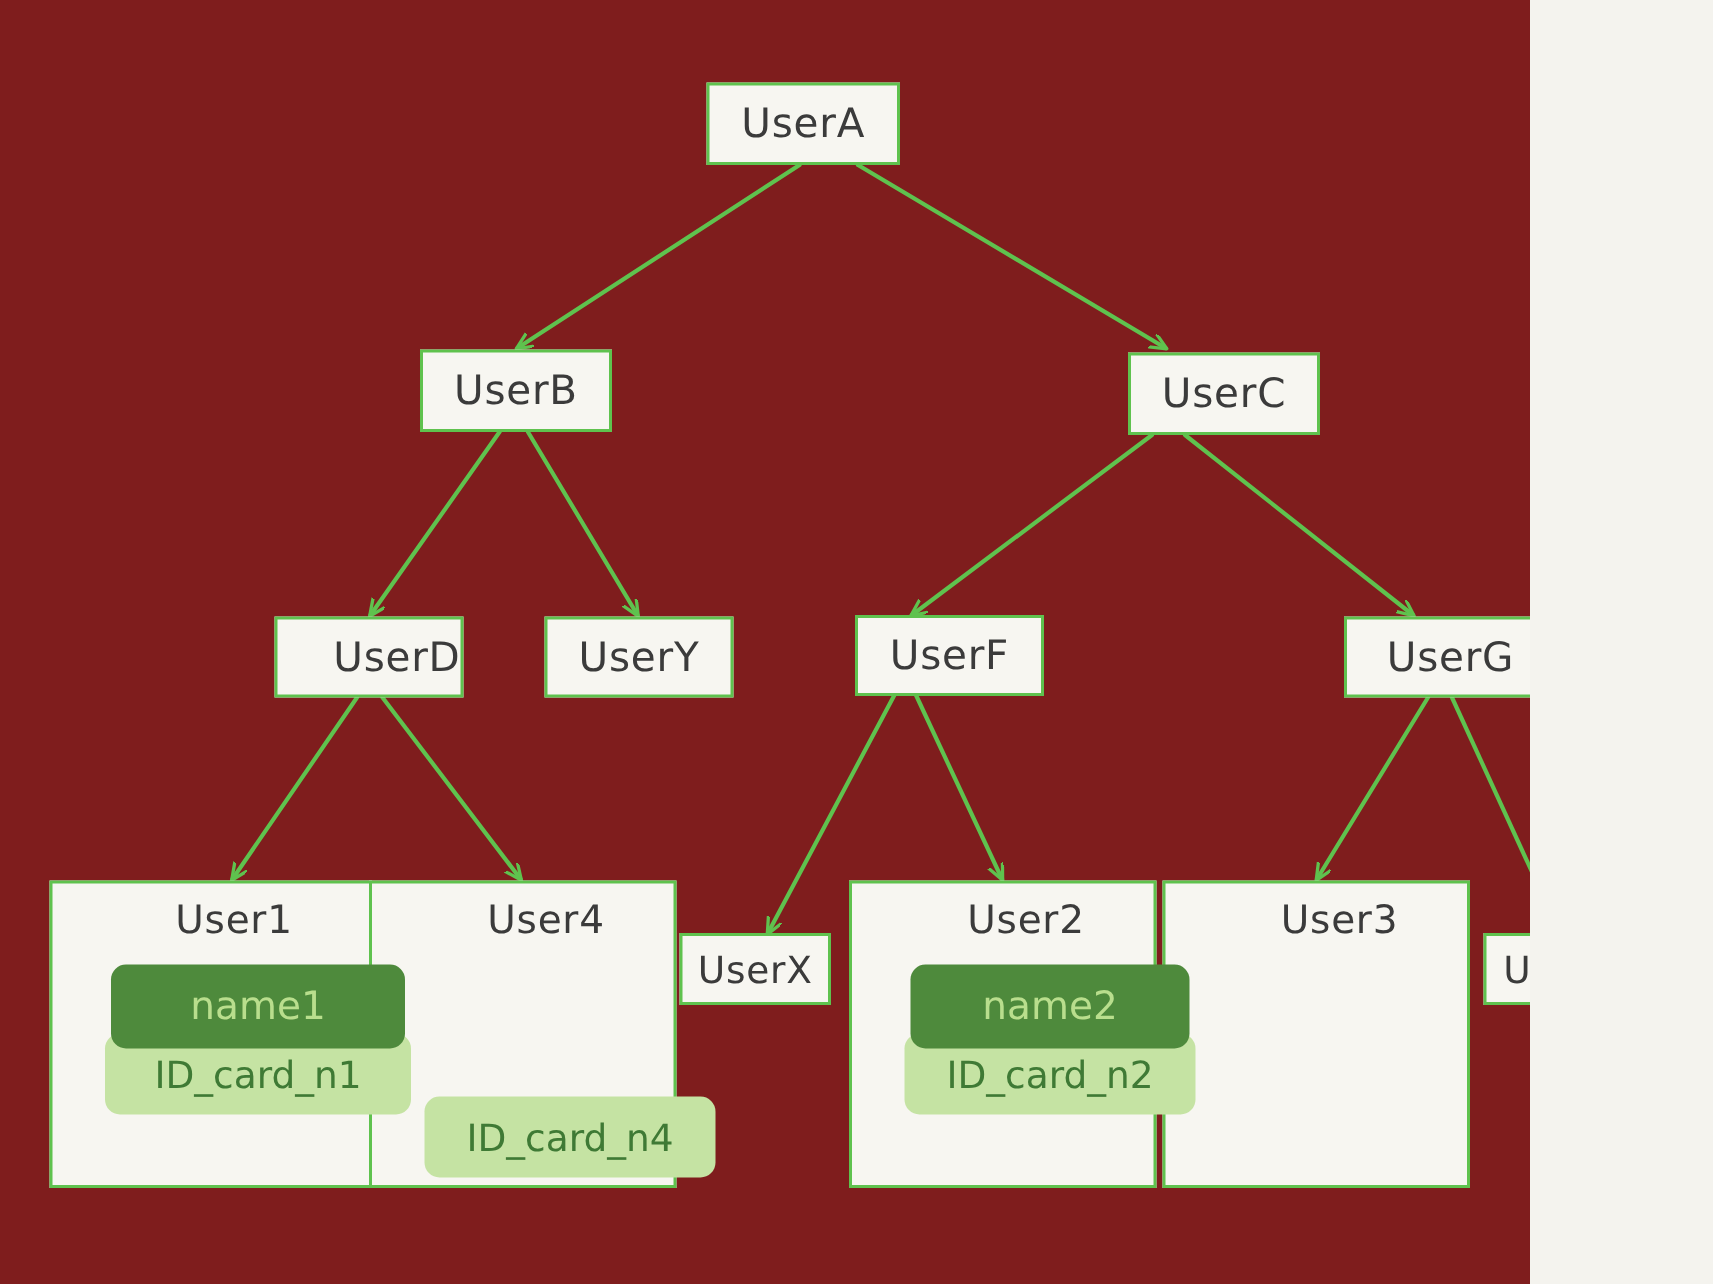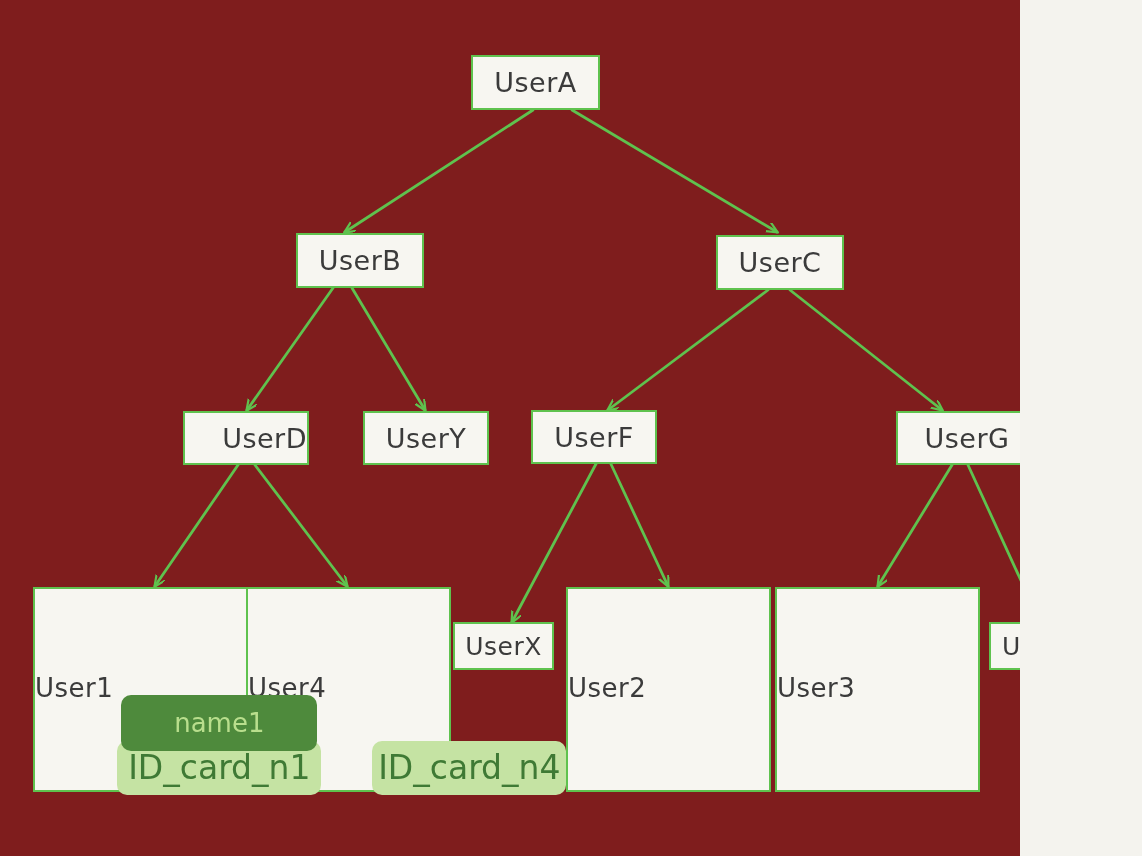--- a/index.html
+++ b/index.html
@@ -42,22 +42,24 @@
   .node-sm {
     font-size: 25px;
   }
   
   .card {
     position: absolute;
     box-sizing: border-box;
     border: 2.5px solid #5fc24e;
     background: #f7f6f1;
     display: flex;
+    flex-direction: column;
     align-items: center;
     padding-top: 10px;
+    padding-left: 31px;
   }
   .card-title {
     color: #3b3b3b;
     font-size: 26px;
     letter-spacing: 0.5px;
     margin-bottom: 14px;
     white-space: nowrap;
   }
   .pill-stack {
     position: relative;
@@ -81,21 +83,21 @@
     color: #b9de8d;
     font-size: 26px;
     z-index: 2;
   }
   .pill-id {
     left: 4px;
     top: 46px;
     height: 54px;
     background: #c5e3a3;
     color: #3f7a35;
-    font-size: 33px;
+    font-size: 25px;
     z-index: 1;
   }
 </style>
 </head>
 <body>
 
 <div id="canvas">
 
   <svg id="edges" viewBox="0 0 1142 856" xmlns="http://www.w3.org/2000/svg">
     <defs>
@@ -122,34 +124,34 @@
 
       <path d="M952,465 L878,586"></path>
       <path d="M968,465 L1040,622"></path>
     </g>
   </svg>
 
   <div class="node" style="left:471px; top:55px; width:129px; height:55px;">
     <span>UserA</span>
   </div>
 
-  <div class="node" style="left:296px; top:233px; width:128px; height:55px;justify-content:center;">
+  <div class="node" style="left:280px; top:233px; width:128px; height:55px;justify-content:center;">
     <span>UserB</span>
   </div>
-  <div class="node" style="left:716px; top:235px; width:128px; height:55px;">
+  <div class="node" style="left:752px; top:235px; width:128px; height:55px;">
     <span>UserC</span>
   </div>
 
   <div class="node" style="left:183px; top:411px; width:126px; height:54px;justify-content:flex-end;">
     <span>UserD</span>
   </div>
   <div class="node" style="left:363px; top:411px; width:126px; height:54px;">
     <span>UserY</span>
   </div>
-  <div class="node" style="left:531px; top:410px; width:126px; height:54px;">
+  <div class="node" style="left:570px; top:410px; width:126px; height:54px;">
     <span>UserF</span>
   </div>
   <div class="node" style="left:896px; top:411px; width:126px; height:54px;padding-left:16px;">
     <span>UserG</span>
   </div>
 
   <div class="node node-sm" style="left:453px; top:622px; width:101px; height:48px;">
     <span>UserX</span>
   </div>
   <div class="node node-sm" style="left:989px; top:622px; width:101px; height:48px;">
@@ -172,19 +174,27 @@
     <div class="card-title">User4</div>
     <div class="pill-stack">
       <div class="pill pill-id" style="width:194px;">
         <span>ID_card_n4</span>
       </div>
     </div>
   </div>
 
   <div class="card" style="left:566px; top:587px; width:205px; height:205px;">
     <div class="card-title">User2</div>
+    <div class="pill-stack">
+      <div class="pill pill-name" style="width:186px;">
+        <span>name2</span>
+      </div>
+      <div class="pill pill-id" style="width:194px;">
+        <span>ID_card_n2</span>
+      </div>
+    </div>
   </div>
 
   <div class="card" style="left:775px; top:587px; width:205px; height:205px;">
     <div class="card-title">User3</div>
   </div>
 
 </div>
 
 </body></html>

